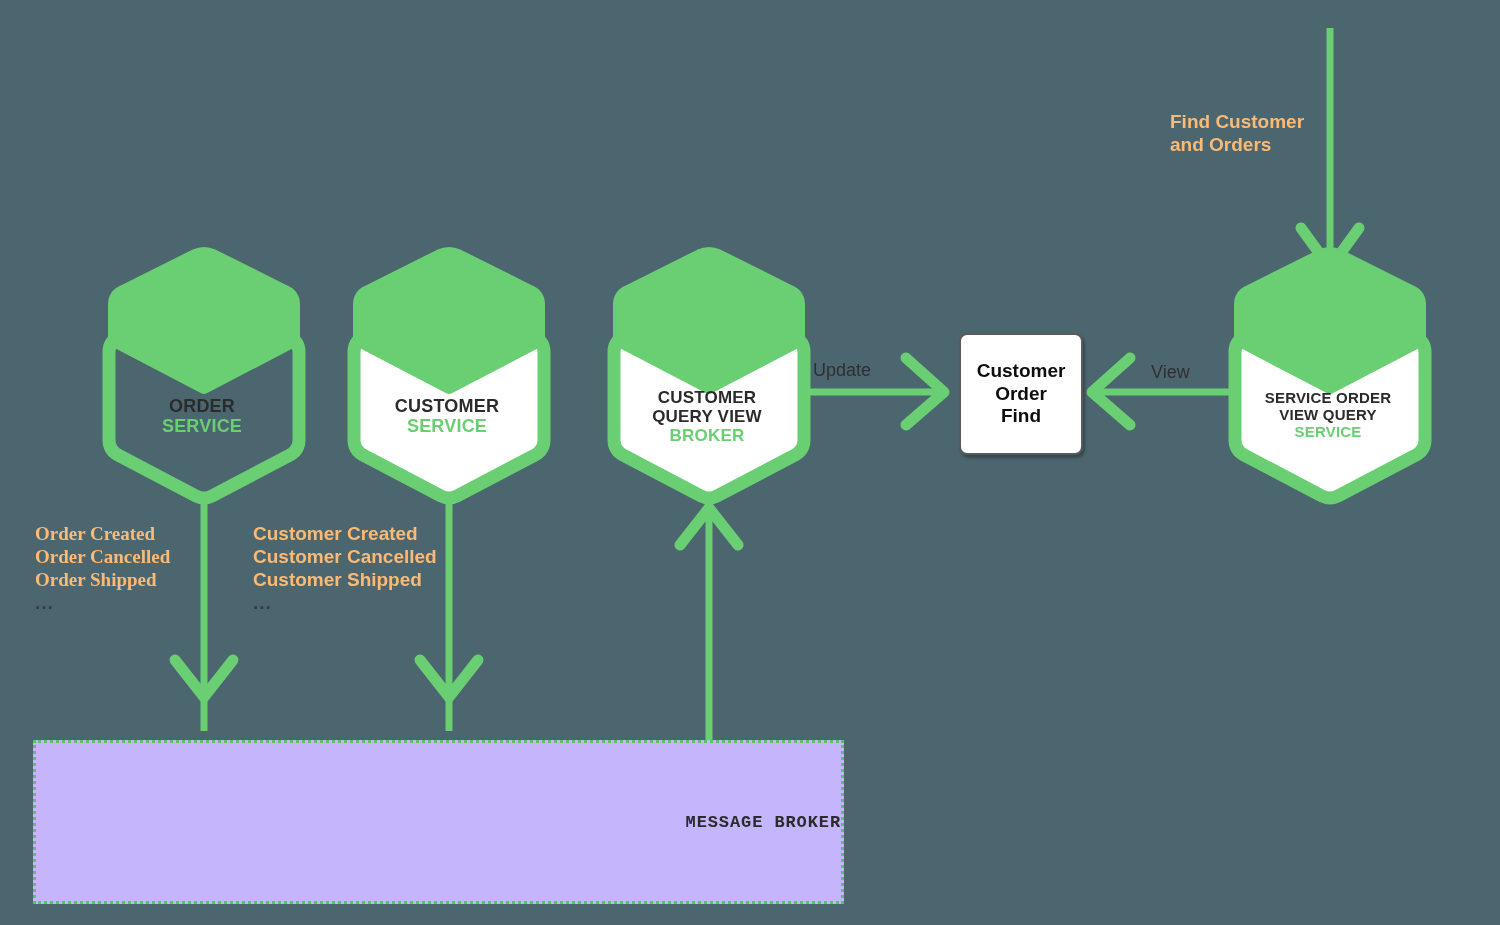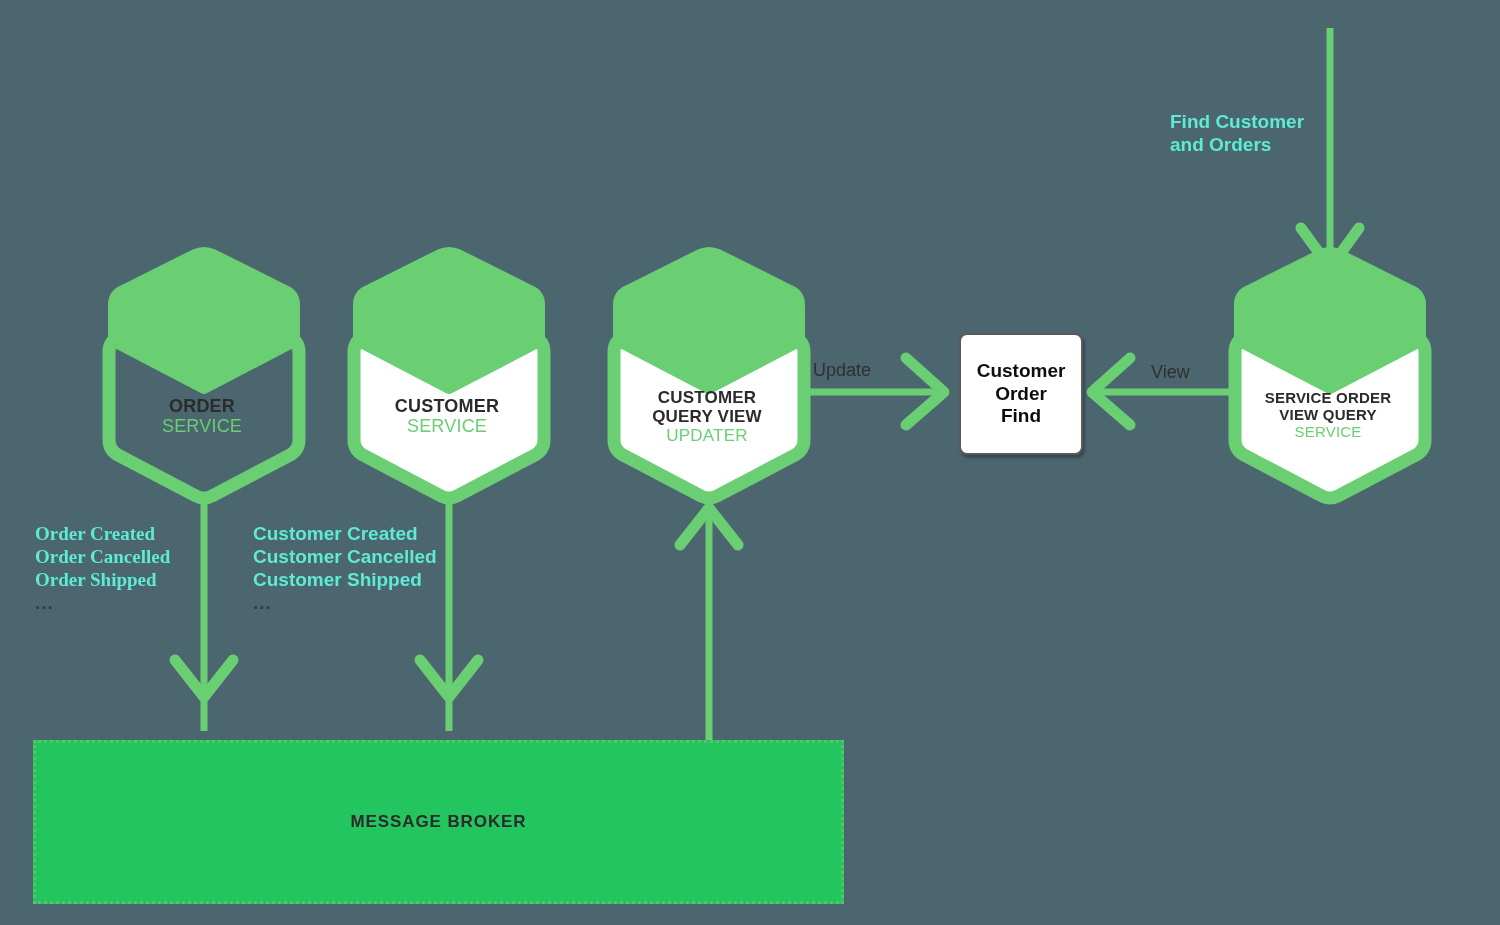--- a/index.html
+++ b/index.html
@@ -39,21 +39,21 @@
     pointer-events: none;
   }
   .hex-line-dark {
     display: block;
     color: #2b2b2b;
     font-weight: bold;
   }
   .hex-line-green {
     display: block;
     color: #6ace73;
-    font-weight: normal;
+    font-weight: bold;
   }
 
   
   .store-box {
     position: absolute;
     background: #ffffff;
     border: 2px solid #5a5a5a;
     border-radius: 8px;
     box-shadow: 2px 3px 3px rgba(0,0,0,0.30);
     display: flex;
@@ -64,37 +64,38 @@
     color: #0d0d0d;
     font-weight: bold;
     font-size: 19px;
     line-height: 1.18;
     text-align: center;
   }
 
   
   .broker-box {
     position: absolute;
-    background: #22c55e;
+    background: #c4b5fd;
     border: 3px dotted #5ac26a;
     display: flex;
     align-items: center;
-    justify-content: center;
+    justify-content: flex-end;
+    font-family: Liberation Mono, monospace;
   }
   .broker-text {
     color: #2b2b2b;
     font-weight: bold;
     font-size: 17px;
     letter-spacing: 0.9px;
   }
 
   
   .annot {
     position: absolute;
-    color: #5eead4;
+    color: #fdba74;
     font-weight: bold;
     font-size: 19px;
     line-height: 1.22;
     white-space: pre-line;
   }
   .edge-label {
     position: absolute;
     color: #2f2f2f;
     font-weight: normal;
     font-size: 18px;
@@ -172,21 +173,21 @@
     <div class="hex-label" style="top:100px; font-size:18px;">
       <span class="hex-line-dark">CUSTOMER</span>
       <span class="hex-line-green">SERVICE</span>
     </div>
   </div>
 
   <div class="hex-node" style="left:614px; top:296px;">
     <div class="hex-label" style="top:92px; font-size:17px;">
       <span class="hex-line-dark">CUSTOMER</span>
       <span class="hex-line-dark">QUERY VIEW</span>
-      <span class="hex-line-green">UPDATER</span>
+      <span class="hex-line-green">BROKER</span>
     </div>
   </div>
 
   <div class="hex-node" style="left:1235px; top:296px;">
     <div class="hex-label" style="top:94px; font-size:15px;">
       <span class="hex-line-dark">SERVICE ORDER</span>
       <span class="hex-line-dark">VIEW QUERY</span>
       <span class="hex-line-green">SERVICE</span>
     </div>
   </div>

